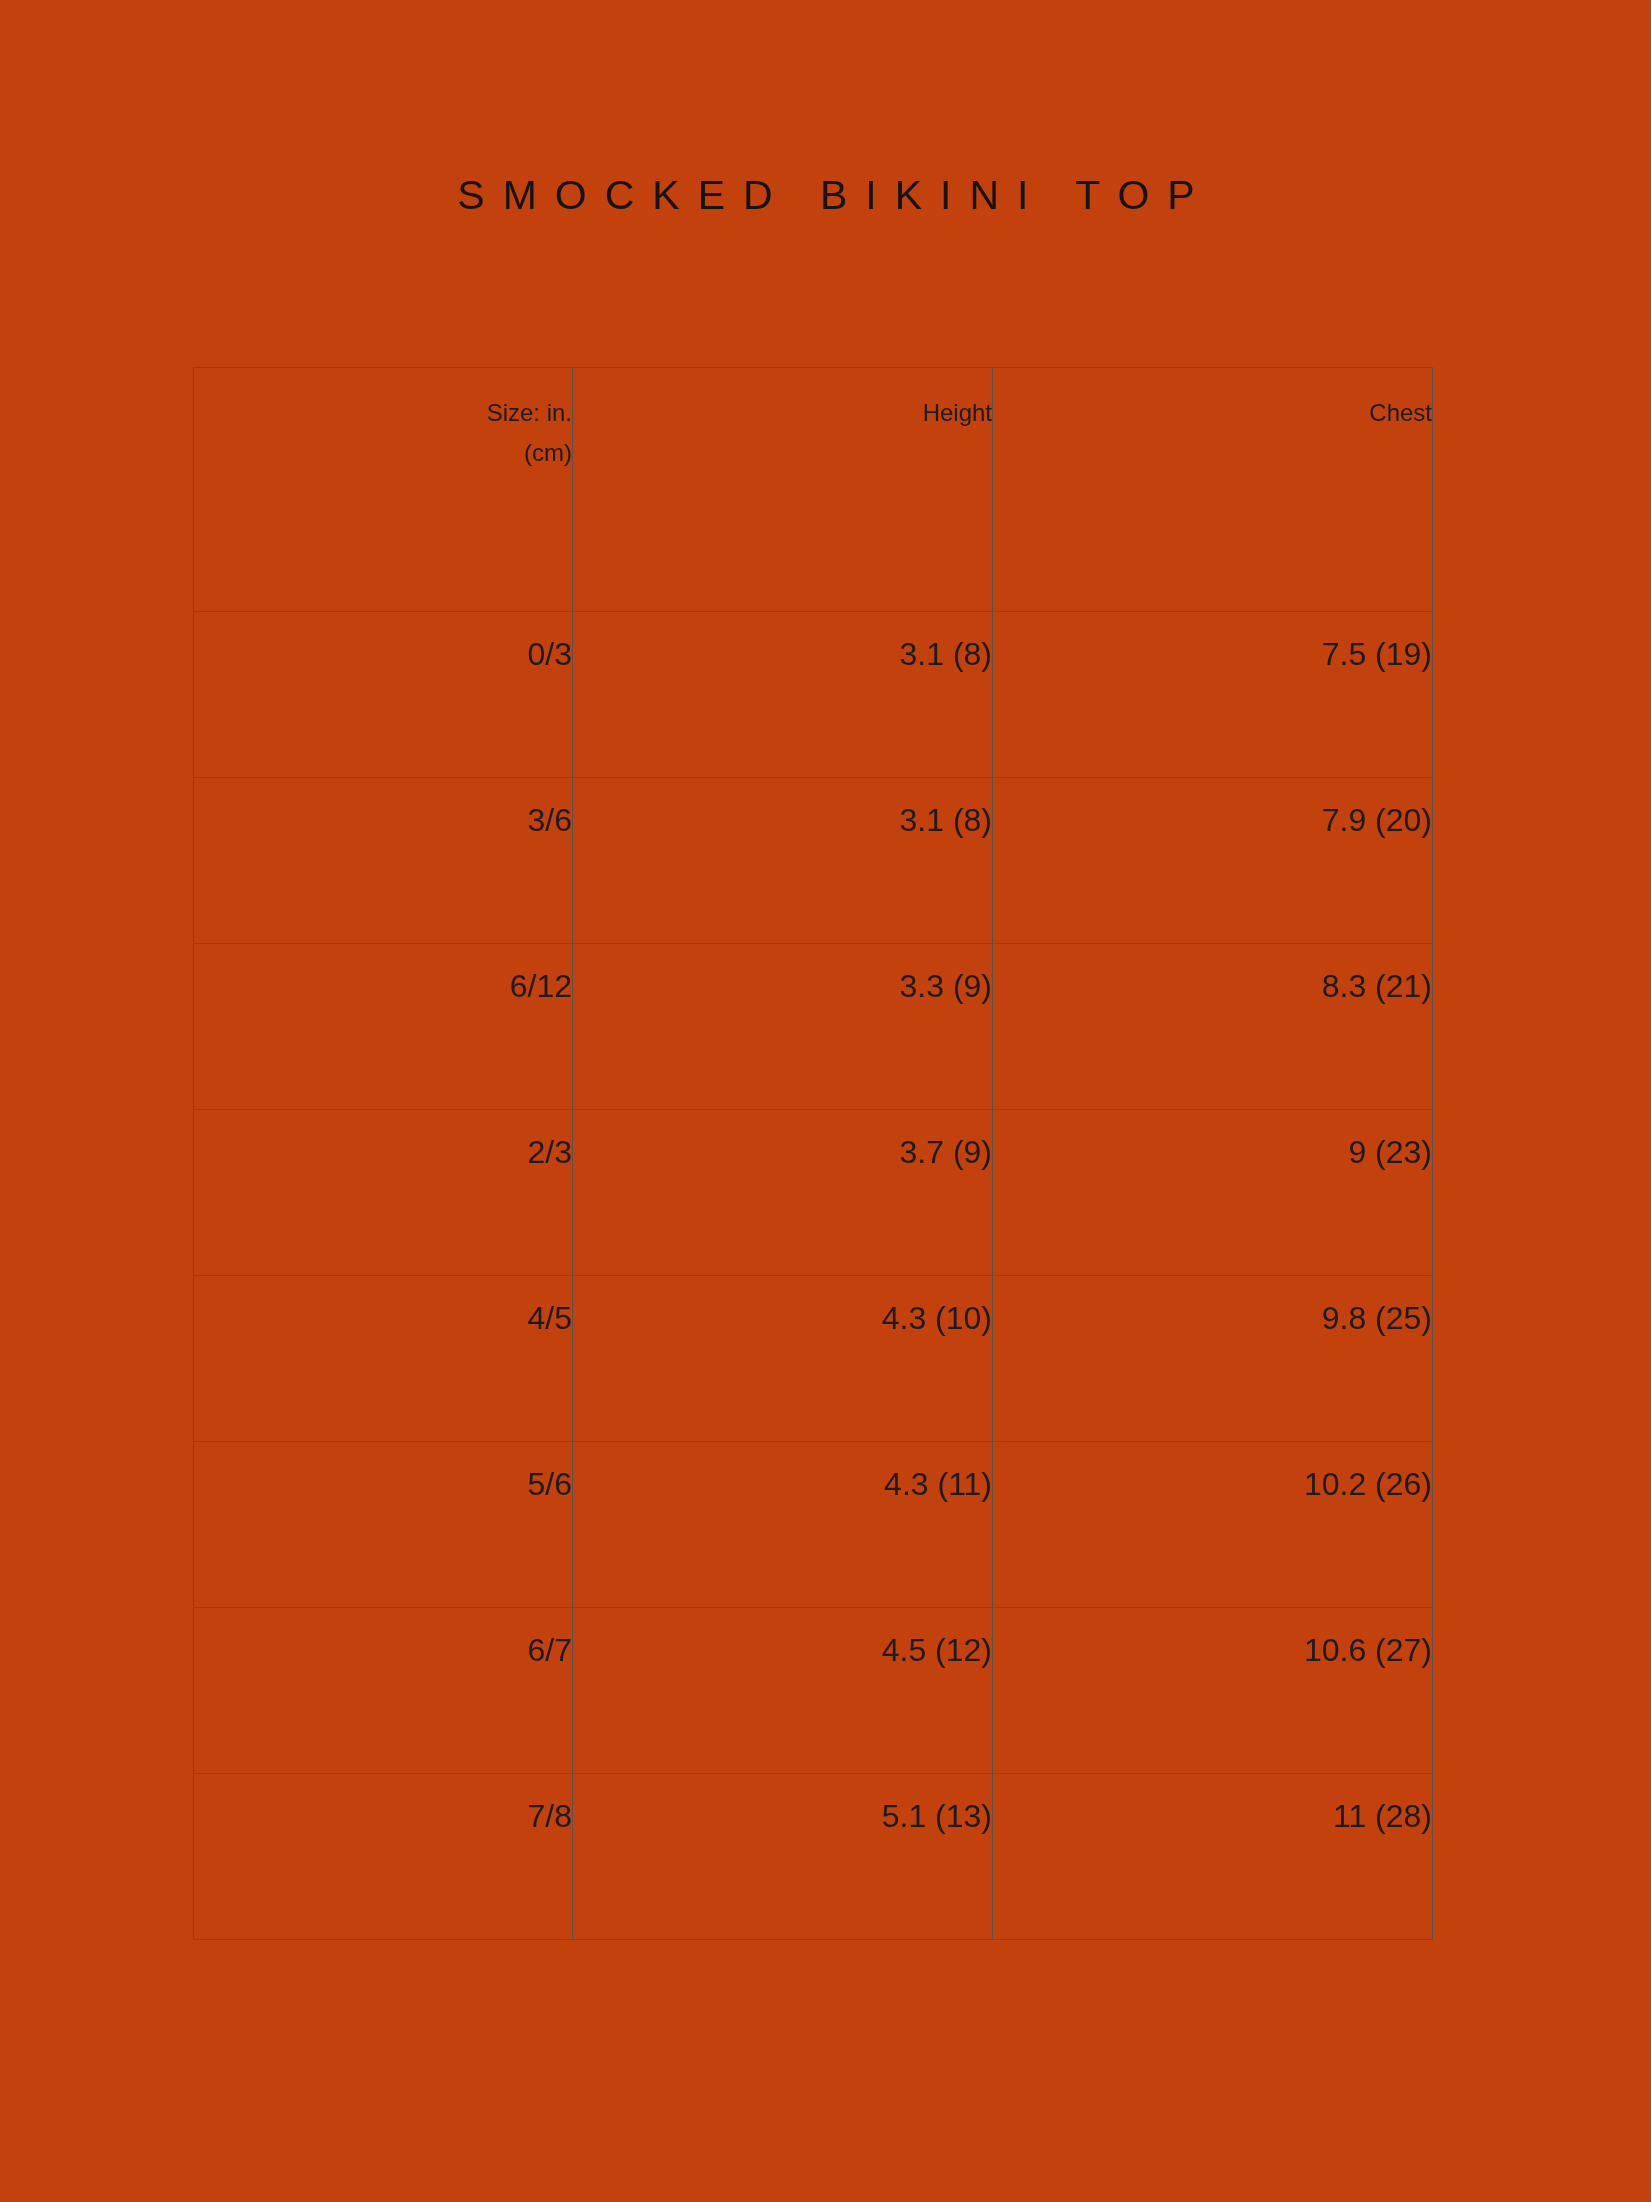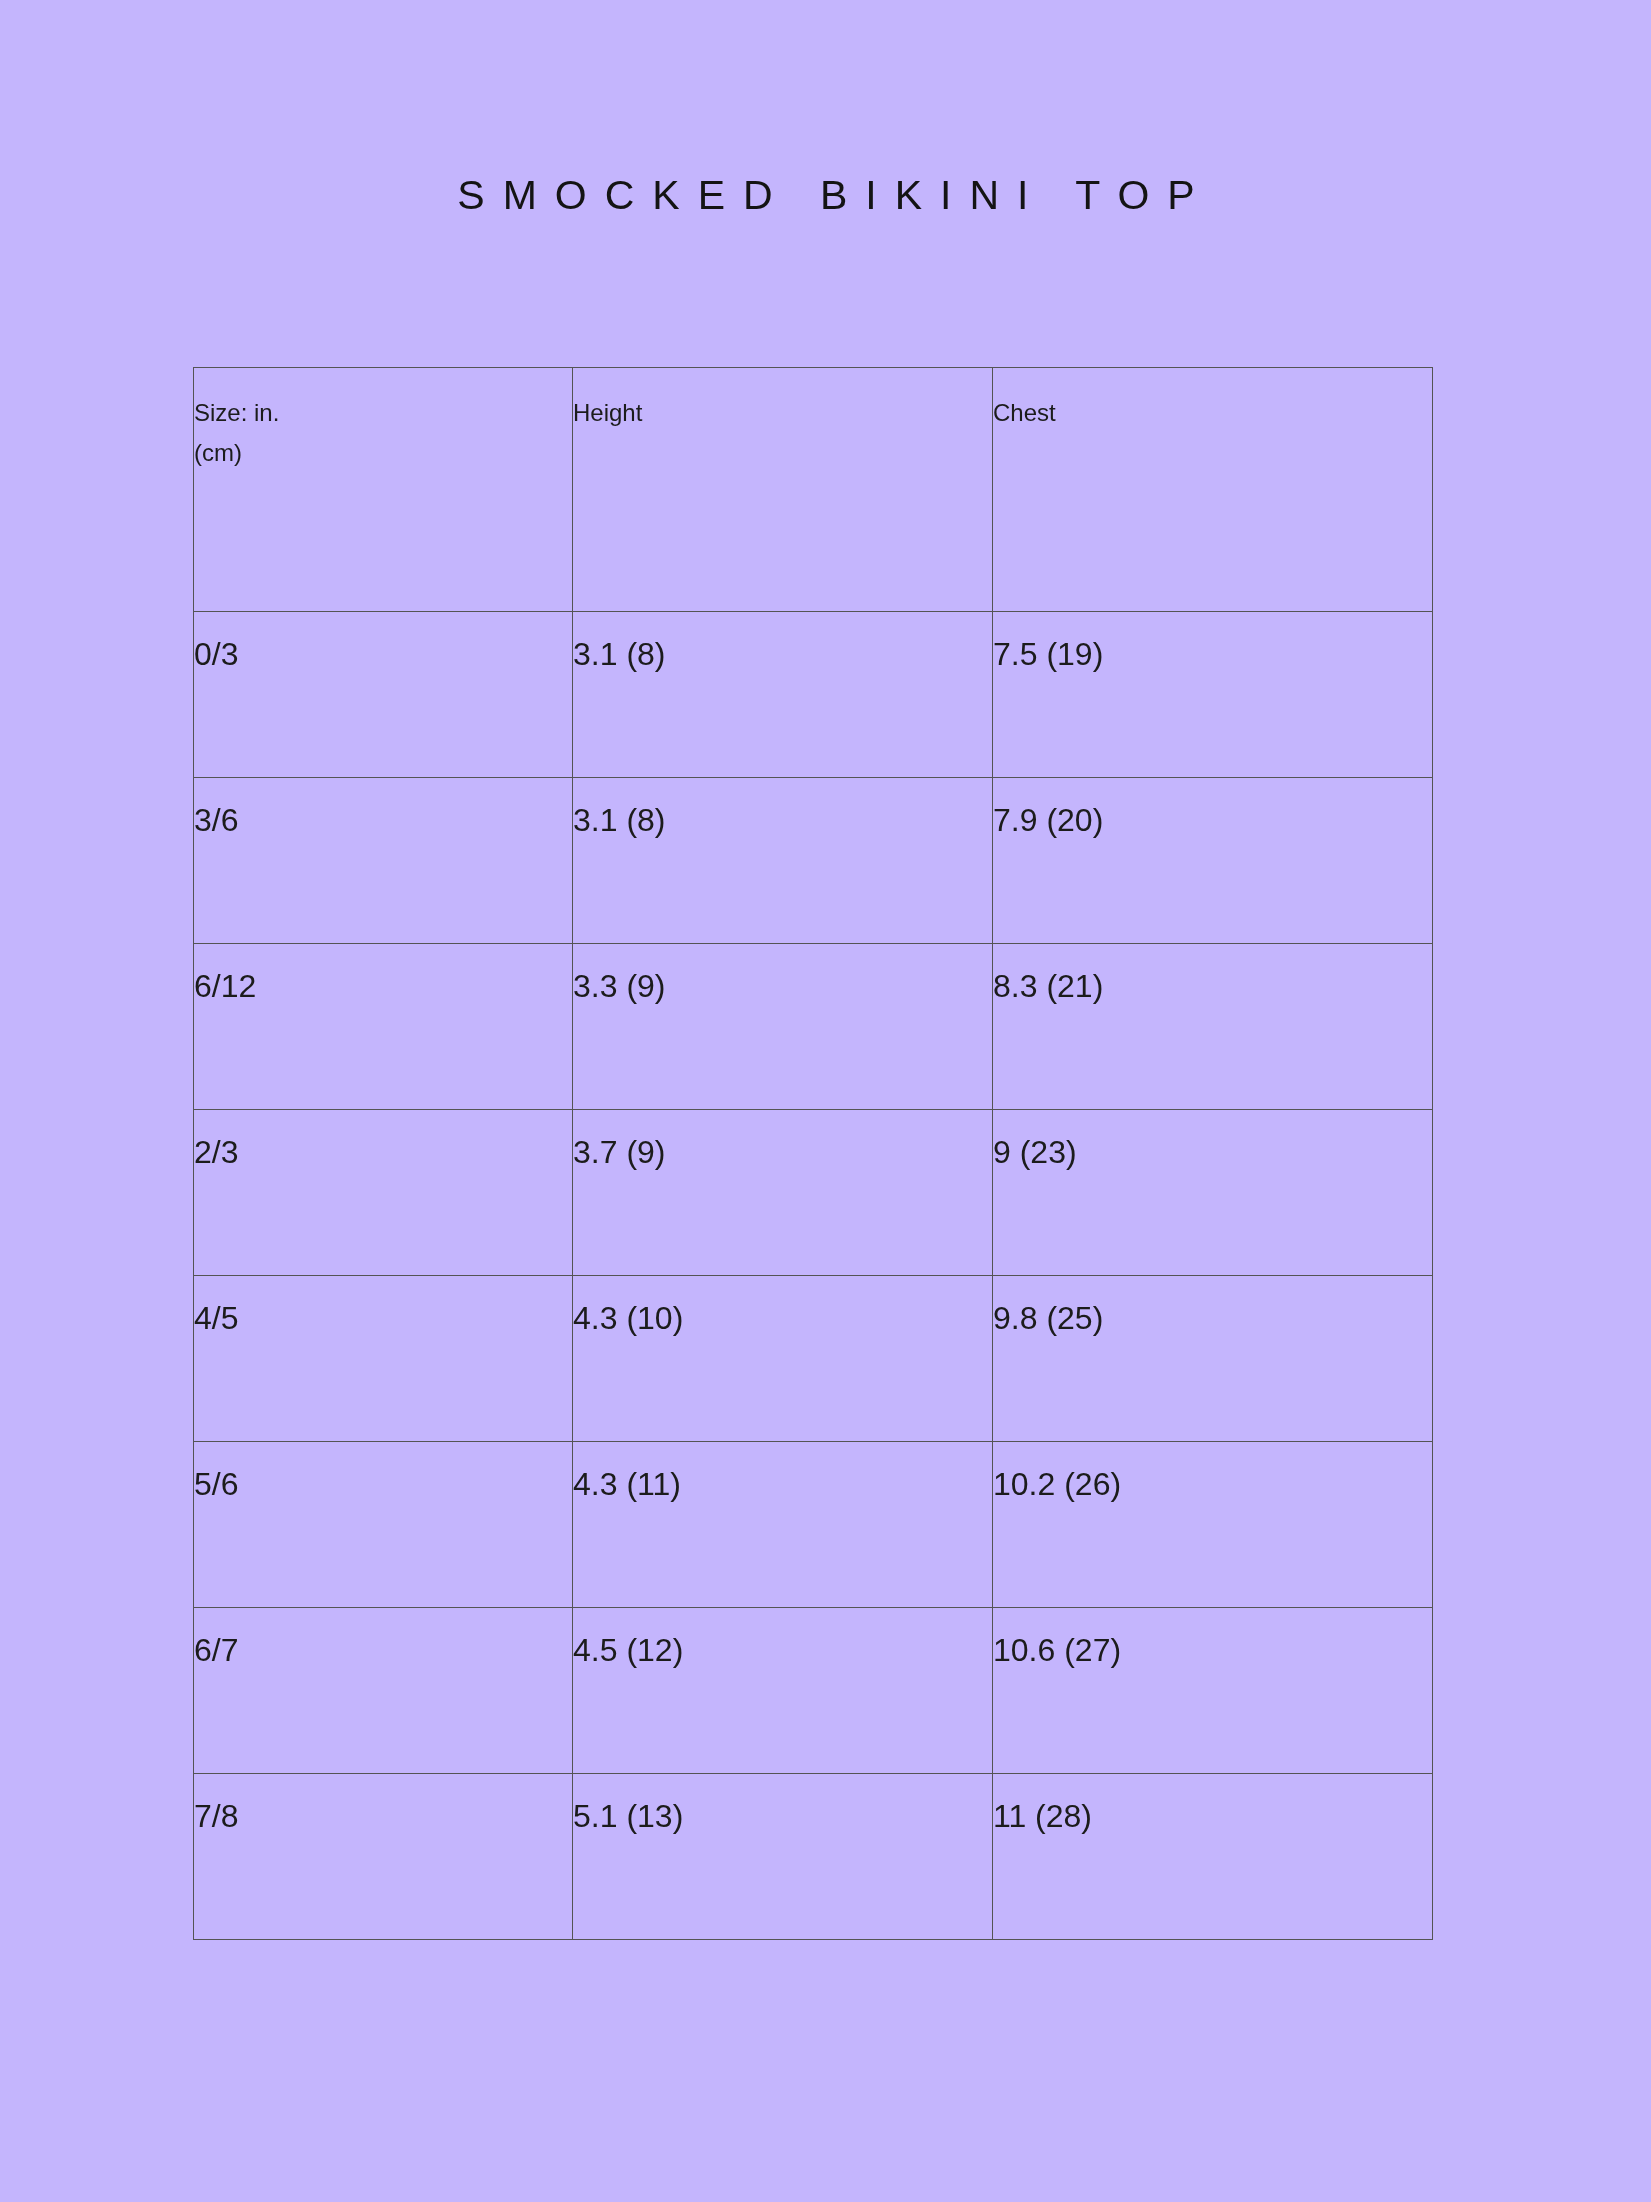--- a/index.html
+++ b/index.html
@@ -12,21 +12,21 @@
     height: 2202px;
     font-family: "Liberation Sans", sans-serif;
     color: #1a1a1a;
     -webkit-font-smoothing: antialiased;
   }
 
   .page {
     position: relative;
     width: 1652px;
     height: 2202px;
-    background: #c4b5fd;
+    background: #c2410c;
     overflow: hidden;
     text-decoration: underline;
   }
 
   
   .page-title {
     position: absolute;
     left: 0;
     right: 0;
     top: 148px;
@@ -53,21 +53,21 @@
   }
 
   .size-table col.c-size   { width: 379px; }
   .size-table col.c-height { width: 420px; }
   .size-table col.c-chest  { width: 440px; }
 
   .size-table th,
   .size-table td {
     border: 1px solid #545454;
     vertical-align: top;
-    text-align: left;
+    text-align: right;
     font-weight: 400;
     color: #1c1c1c;
     padding: 0;
   }
 
   .size-table thead th {
     height: 218px;
     padding-top: 25px;
     font-size: 24px;
     line-height: 40px;

